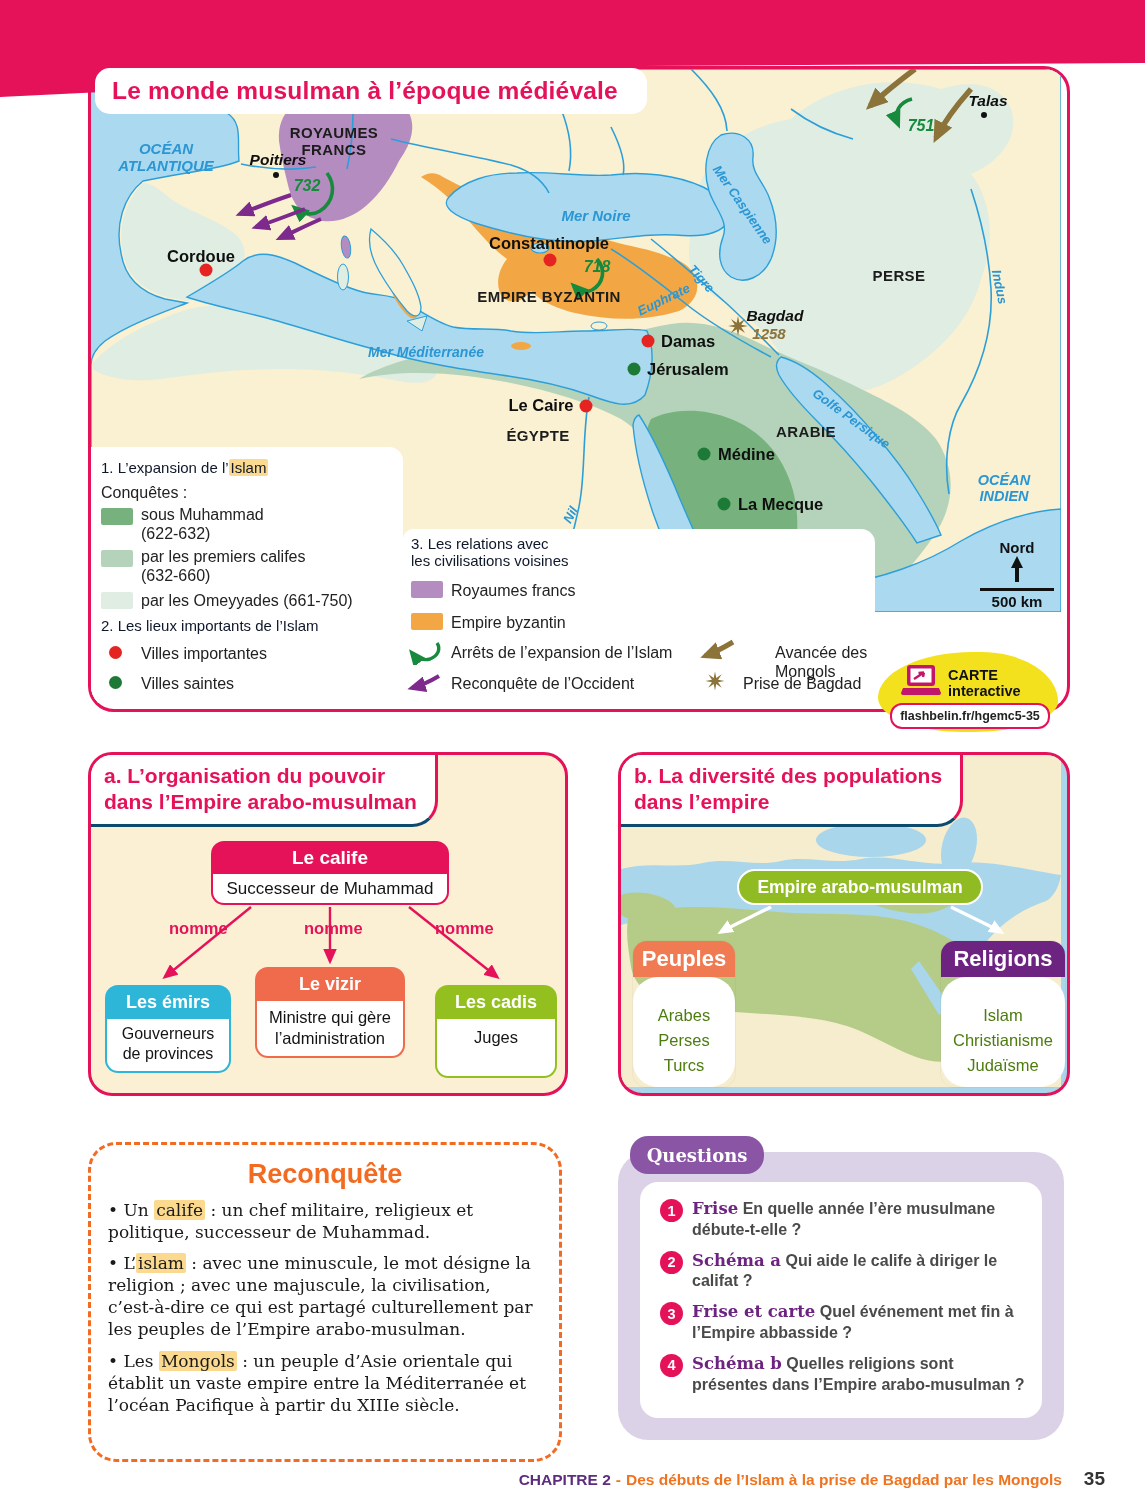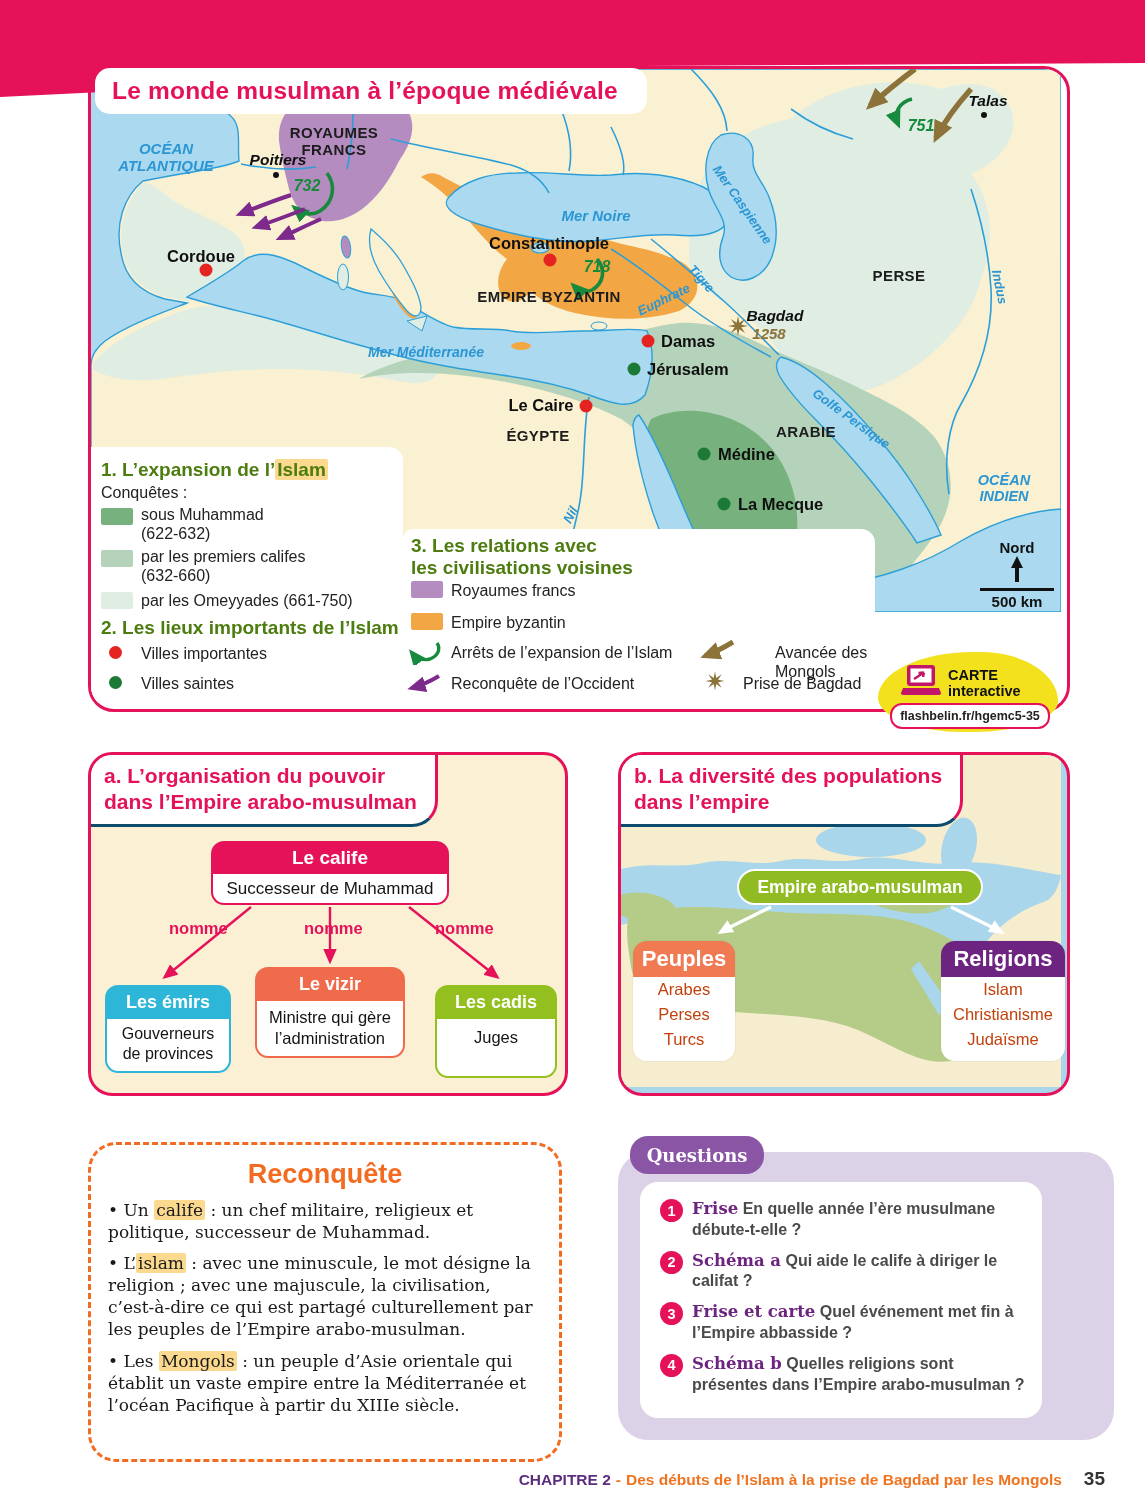--- a/index.html
+++ b/index.html
@@ -14,21 +14,21 @@
   .map-title-box span{color:#e5125a;font-size:24.5px;font-weight:bold;padding-left:17px;letter-spacing:.2px;}
 
   
   .map-card{position:absolute;left:88px;top:66px;width:976px;height:640px;background:#fff;
         border:3px solid #e5125a;border-radius:26px;overflow:hidden;z-index:3;}
   .map-card svg.mainmap{position:absolute;left:0;top:0;}
   .map-bottom{position:absolute;left:0;top:543px;width:970px;height:91px;background:#fff;}
   .legend-box1{position:absolute;left:0;top:378px;width:312px;height:256px;background:#fff;border-top-right-radius:14px;}
   .legend-box3{position:absolute;left:312px;top:460px;width:472px;height:174px;background:#fff;border-top-left-radius:10px;border-top-right-radius:14px;}
 
-  .leg-title{position:absolute;font-size:19px;font-weight:bold;color:#4d7c0f;line-height:1.15;white-space:pre-line;}
+  .leg-title{position:absolute;font-size:15px;font-weight:normal;color:#0f172a;line-height:1.15;white-space:pre-line;}
   .leg-sub{position:absolute;font-size:16px;color:#222;}
   .leg-label{position:absolute;font-size:16px;color:#222;line-height:1.2;white-space:pre-line;}
   .swatch{position:absolute;width:32px;height:17px;border-radius:2px;}
   .dot{position:absolute;width:13px;height:13px;border-radius:50%;}
   .hl{background:#fbd98e;padding:0 2px;border-radius:2px;}
 
   
   .ml{position:absolute;transform:translate(-50%,-50%);white-space:pre-line;text-align:center;line-height:1.1;pointer-events:none;}
   .ml.lf{transform:translate(0,-50%);text-align:left;}
   .sea{color:#2b96d3;font-style:italic;font-weight:bold;font-size:14px;}
@@ -76,34 +76,34 @@
   .vizir .bd{border:2.5px solid #f06a4c;border-top:none;font-size:16.5px;padding:6px 2px 8px 2px;line-height:1.25;}
   .cadis{left:344px;top:230px;width:122px;}
   .cadis .hd{background:#93c01f;font-size:18px;line-height:34px;height:34px;}
   .cadis .bd{border:2.5px solid #93c01f;border-top:none;font-size:16.5px;padding:8px 2px 28px 2px;line-height:1.25;}
 
   .empire-pill{position:absolute;left:116px;top:114px;width:246px;height:36px;background:#90bb22;border:2.5px solid #fff;
         border-radius:20px;z-index:2;display:flex;align-items:center;justify-content:center;
         color:#fff;font-weight:bold;font-size:17.5px;box-sizing:border-box;}
   .popbox{position:absolute;z-index:2;border-radius:14px;overflow:hidden;box-shadow:0 0 0 1px rgba(0,0,0,.03);}
   .popbox .hd{color:#fff;font-weight:bold;text-align:center;font-size:22px;line-height:36px;height:36px;}
-  .popbox .bd{background:#fff;text-align:center;color:#c2410c;font-size:16.5px;line-height:1.5;padding:0 4px 10px 4px;white-space:pre-line;}
+  .popbox .bd{background:#fff;text-align:center;color:#4d7c0f;font-size:16.5px;line-height:1.5;padding:26px 4px 10px 4px;white-space:pre-line;border-radius:25px;}
   .peuples{left:12px;top:186px;width:102px;}
   .peuples .hd{background:#f07a52;}
   .religions{left:320px;top:186px;width:124px;}
   .religions .hd{background:#6d2380;}
 
   
   .defs{position:absolute;left:88px;top:1142px;width:474px;height:320px;background:#fff;
         border:3px dashed #f26b21;border-radius:28px;box-sizing:border-box;}
   .defs h2{margin:14px 0 4px 0;text-align:center;color:#f26b21;font-size:27px;font-weight:bold;font-family:"Liberation Sans",sans-serif;}
   .defs p{font-family:"DejaVu Serif",serif;font-size:17px;color:#1a1a1a;line-height:1.3;margin:9px 18px 0 17px;}
 
   
-  .qpanel{position:absolute;left:618px;top:1152px;width:496px;height:288px;background:#dcd2e7;border-radius:30px;}
+  .qpanel{position:absolute;left:618px;top:1152px;width:446px;height:288px;background:#dcd2e7;border-radius:30px;}
   .qtab{position:absolute;left:12px;top:-16px;width:134px;height:38px;background:#8a55a5;border-radius:18px;
         display:flex;align-items:center;justify-content:center;color:#fff;font-family:"DejaVu Serif",serif;
         font-weight:bold;font-size:18px;z-index:2;}
   .qwhite{position:absolute;left:22px;top:30px;width:402px;height:236px;background:#fff;border-radius:18px;}
   .qlist{position:absolute;left:20px;top:16px;width:366px;}
   .qrow{display:flex;margin-bottom:9px;}
   .qnum{flex:0 0 23px;height:23px;margin-right:9px;margin-top:1px;background:#e5125a;border-radius:50%;
         color:#fff;font-size:14.5px;font-weight:bold;display:flex;align-items:center;justify-content:center;}
   .qtxt{font-size:16px;font-weight:bold;color:#4a4a4a;line-height:1.3;}
   .qkw{font-family:"DejaVu Serif",serif;color:#6d2380;font-size:16.5px;}

